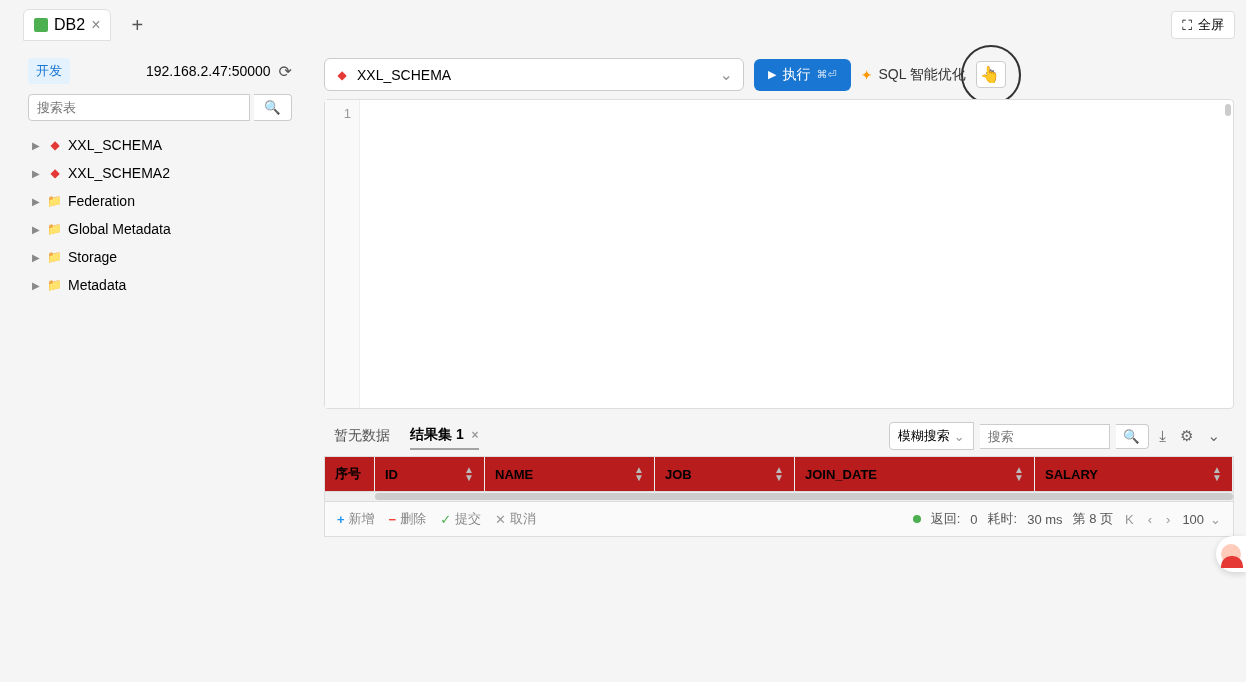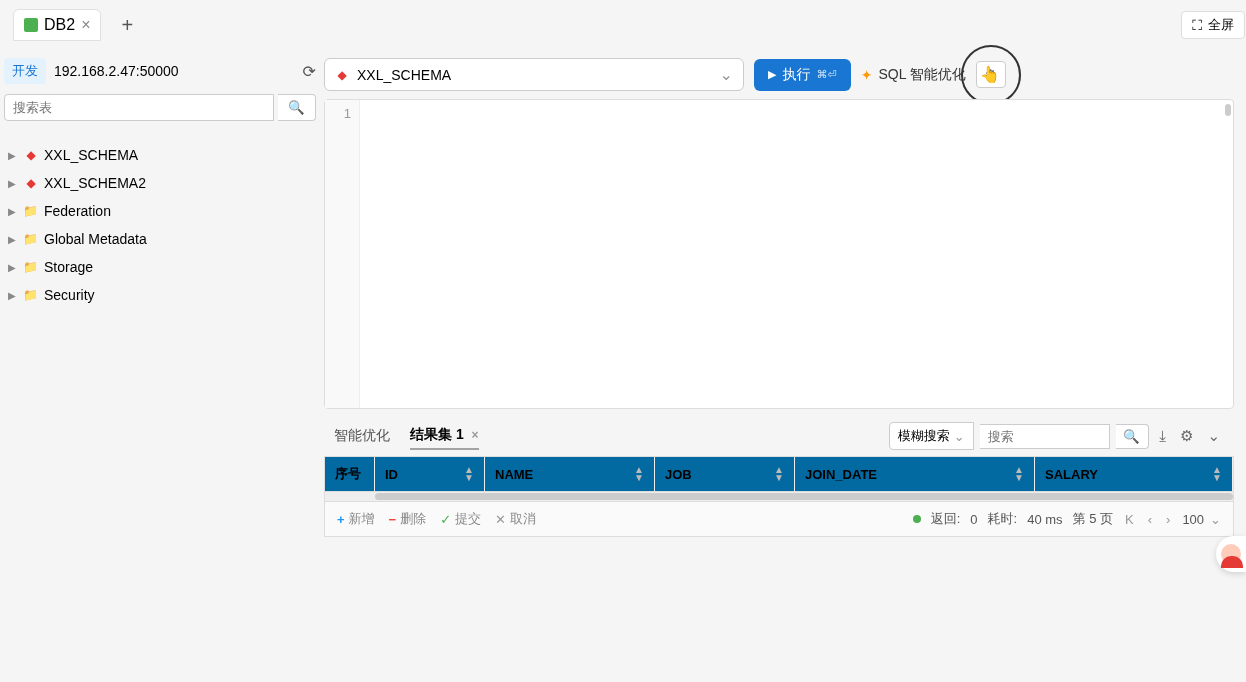--- a/index.html
+++ b/index.html
@@ -1,32 +1,32 @@
 <!DOCTYPE html>
 <html><head>
 <meta charset="utf-8">
 <style>
 * { box-sizing: border-box; margin: 0; padding: 0; font-family: -apple-system, BlinkMacSystemFont, "Segoe UI", sans-serif; }
 body { background: #f5f5f5; width: 1246px; height: 682px; overflow: hidden; position: relative; }
 
-.top-bar { display: flex; align-items: center; padding: 0 1px; height: 50px; }
+.top-bar { display: flex; align-items: center; padding: 0 11px; height: 50px; }
 .tab { display: flex; align-items: center; background: #fff; border: 1px solid #e0e0e0; border-radius: 6px 6px 0 0; padding: 6px 10px; margin-left: 12px; gap: 6px; }
 .db-icon { width: 14px; height: 14px; background: #4caf50; border-radius: 2px; display: inline-block; }
 .tab-close { color: #888; cursor: pointer; }
 .add-tab { margin-left: 20px; font-size: 20px; color: #555; cursor: pointer; }
 .fullscreen-btn { margin-left: auto; display: flex; align-items: center; gap: 6px; border: 1px solid #ddd; border-radius: 4px; padding: 4px 10px; background: #fff; cursor: pointer; font-size: 13px; }
 .fullscreen-icon { font-size: 14px; }
 
 .main { display: flex; height: calc(100% - 50px); }
-.sidebar { width: 320px; padding: 8px 4px; }
+.sidebar { width: 320px; padding: 8px 28px; }
 .conn-row { display: flex; align-items: center; gap: 8px; margin-bottom: 10px; }
 .badge { background: #e3f2fd; color: #1976d2; padding: 4px 8px; border-radius: 4px; font-size: 13px; }
-.conn-addr { font-size: 14px; flex: 1; }
+.conn-addr { font-size: 14px; flex: 1; text-align: right; }
 .refresh-btn { cursor: pointer; font-size: 16px; color: #555; }
-.search-row { display: flex; gap: 4px; margin-bottom: 20px; }
+.search-row { display: flex; gap: 4px; margin-bottom: 10px; }
 .search-input { flex: 1; border: 1px solid #ccc; border-radius: 4px 0 0 4px; padding: 5px 8px; font-size: 13px; }
 .search-btn { border: 1px solid #ccc; border-left: none; border-radius: 0 4px 4px 0; padding: 5px 10px; background: #fff; cursor: pointer; }
 
 .tree { font-size: 14px; }
 .tree-item { display: flex; align-items: center; gap: 6px; padding: 6px 4px; cursor: pointer; }
 .tree-caret { color: #888; font-size: 10px; width: 10px; }
 .tree-icon { width: 14px; height: 14px; display: inline-flex; align-items: center; justify-content: center; font-size: 12px; }
 .icon-schema { color: #e53935; }
 .icon-folder { color: #ffa726; }
 
@@ -54,21 +54,21 @@
 .results-tabs { display: flex; align-items: center; gap: 20px; padding: 6px 10px; }
 .rtab { font-size: 14px; cursor: pointer; padding: 4px 0; color: #555; }
 .rtab.active { color: #000; font-weight: 600; border-bottom: 2px solid #a3a3a3; }
 .rtab-close { color: #999; margin-left: 4px; font-size: 12px; }
 .results-tools { margin-left: auto; display: flex; align-items: center; gap: 6px; }
 .search-type { border: 1px solid #ccc; border-radius: 4px 0 0 4px; padding: 4px 8px; background: #fff; font-size: 13px; display: flex; align-items: center; gap: 4px; cursor: pointer; margin-left: 22px; }
 .result-search { border: 1px solid #ccc; border-left: none; padding: 4px 8px; font-size: 13px; width: 130px; }
 .result-search-btn { border: 1px solid #ccc; border-left: none; border-radius: 0 4px 4px 0; padding: 4px 8px; background: #fff; cursor: pointer; }
 .icon-btn { background: transparent; border: none; cursor: pointer; color: #666; padding: 4px; font-size: 15px; }
 
-.table-header { display: flex; background: #0369a1; border: 1px solid #ddd; font-size: 13px; font-weight: 600; }
+.table-header { display: flex; background: #b91c1c; border: 1px solid #ddd; font-size: 13px; font-weight: 600; }
 .th { padding: 8px 10px; border-right: 1px solid #eee; display: flex; align-items: center; justify-content: space-between; }
 .th-seq { width: 50px; }
 .th-id { width: 110px; }
 .th-name { width: 170px; }
 .th-job { width: 140px; }
 .th-join { width: 240px; gap: 27px; }
 .th-salary { flex: 1; align-items: center; }
 .sort-icon { color: #bbb; font-size: 10px; line-height: 8px; display: flex; flex-direction: column; }
 
 .empty { flex: 1; background: #fff; border: 1px solid #ddd; border-top: none; display: flex; flex-direction: column; align-items: center; justify-content: center; color: #bbb; gap: 10px; }
@@ -141,21 +141,21 @@
         <span>Global Metadata</span>
       </div>
       <div class="tree-item">
         <span class="tree-caret">▶</span>
         <span class="tree-icon icon-folder">📁</span>
         <span>Storage</span>
       </div>
       <div class="tree-item">
         <span class="tree-caret">▶</span>
         <span class="tree-icon icon-folder">📁</span>
-        <span>Security</span>
+        <span>Metadata</span>
       </div>
     </div>
   </div>
 
   <div class="content">
     <div class="toolbar">
       <div class="schema-select">
         <span class="tree-icon icon-schema">◆</span>
         <span class="schema-name">XXL_SCHEMA</span>
         <span class="chev">⌄</span>
@@ -180,21 +180,21 @@
     <div class="editor">
       <div class="gutter">
         <div>1</div>
       </div>
       <div class="code-area"></div>
       <div class="editor-scroll"></div>
     </div>
 
     <div class="results">
       <div class="results-tabs">
-        <span class="rtab">智能优化</span>
+        <span class="rtab">暂无数据</span>
         <span class="rtab active">
           <span>结果集 1</span>
           <span class="rtab-close">×</span>
         </span>
         <div class="results-tools">
           <div class="search-type">
             <span>模糊搜索</span>
             <span class="chev">⌄</span>
           </div>
           <input class="result-search" placeholder="搜索" style="">
@@ -265,22 +265,22 @@
           </span>
         <span class="fbtn">
             <span class="x">✕</span>
             <span>取消</span>
           </span>
         <div class="footer-right">
           <span class="dot-green"></span>
           <span>返回:</span>
           <span>0</span>
           <span>耗时:</span>
-          <span>40 ms</span>
-          <span>第 5 页</span>
+          <span>30 ms</span>
+          <span>第 8 页</span>
           <span class="page-nav">K</span>
           <span class="page-nav">‹</span>
           <span class="page-nav">›</span>
           <span class="page-size">
             <span>100</span>
             <span class="chev">⌄</span>
           </span>
         </div>
       </div>
     </div>

